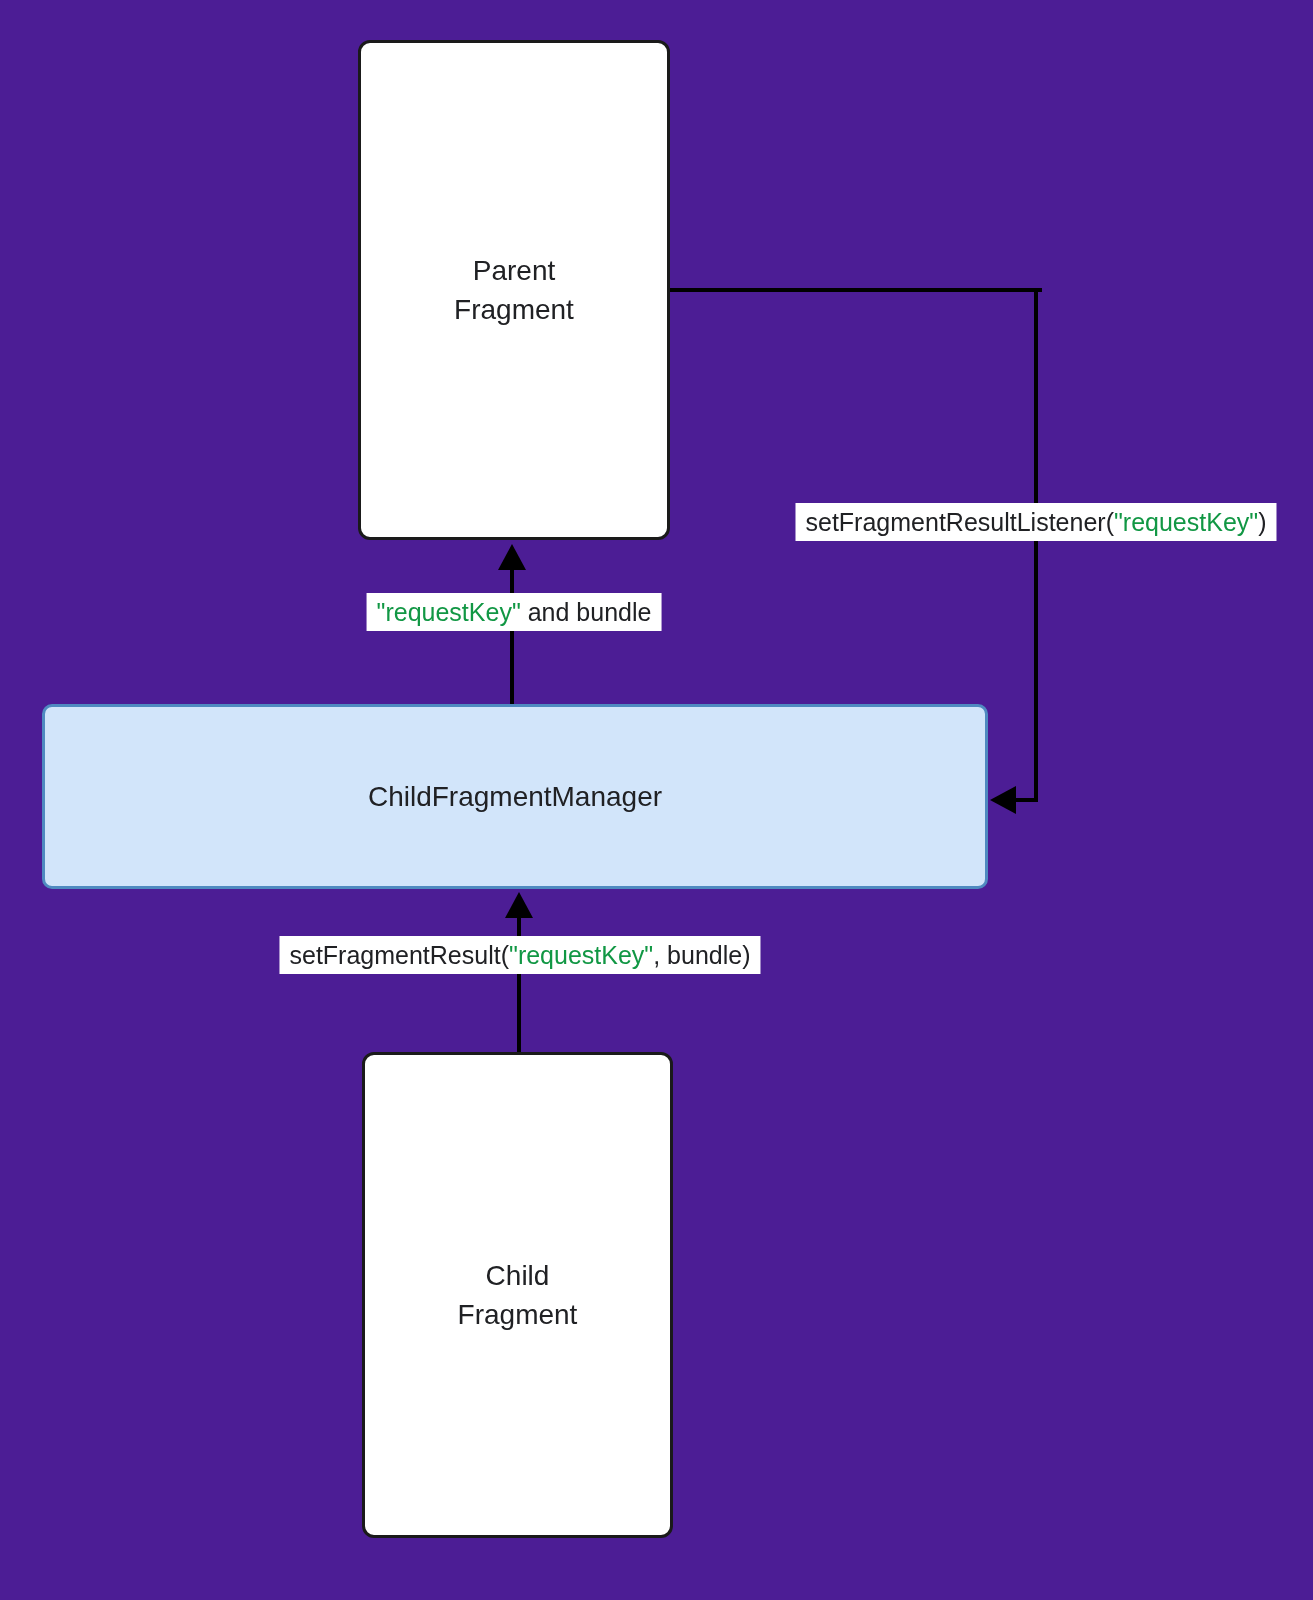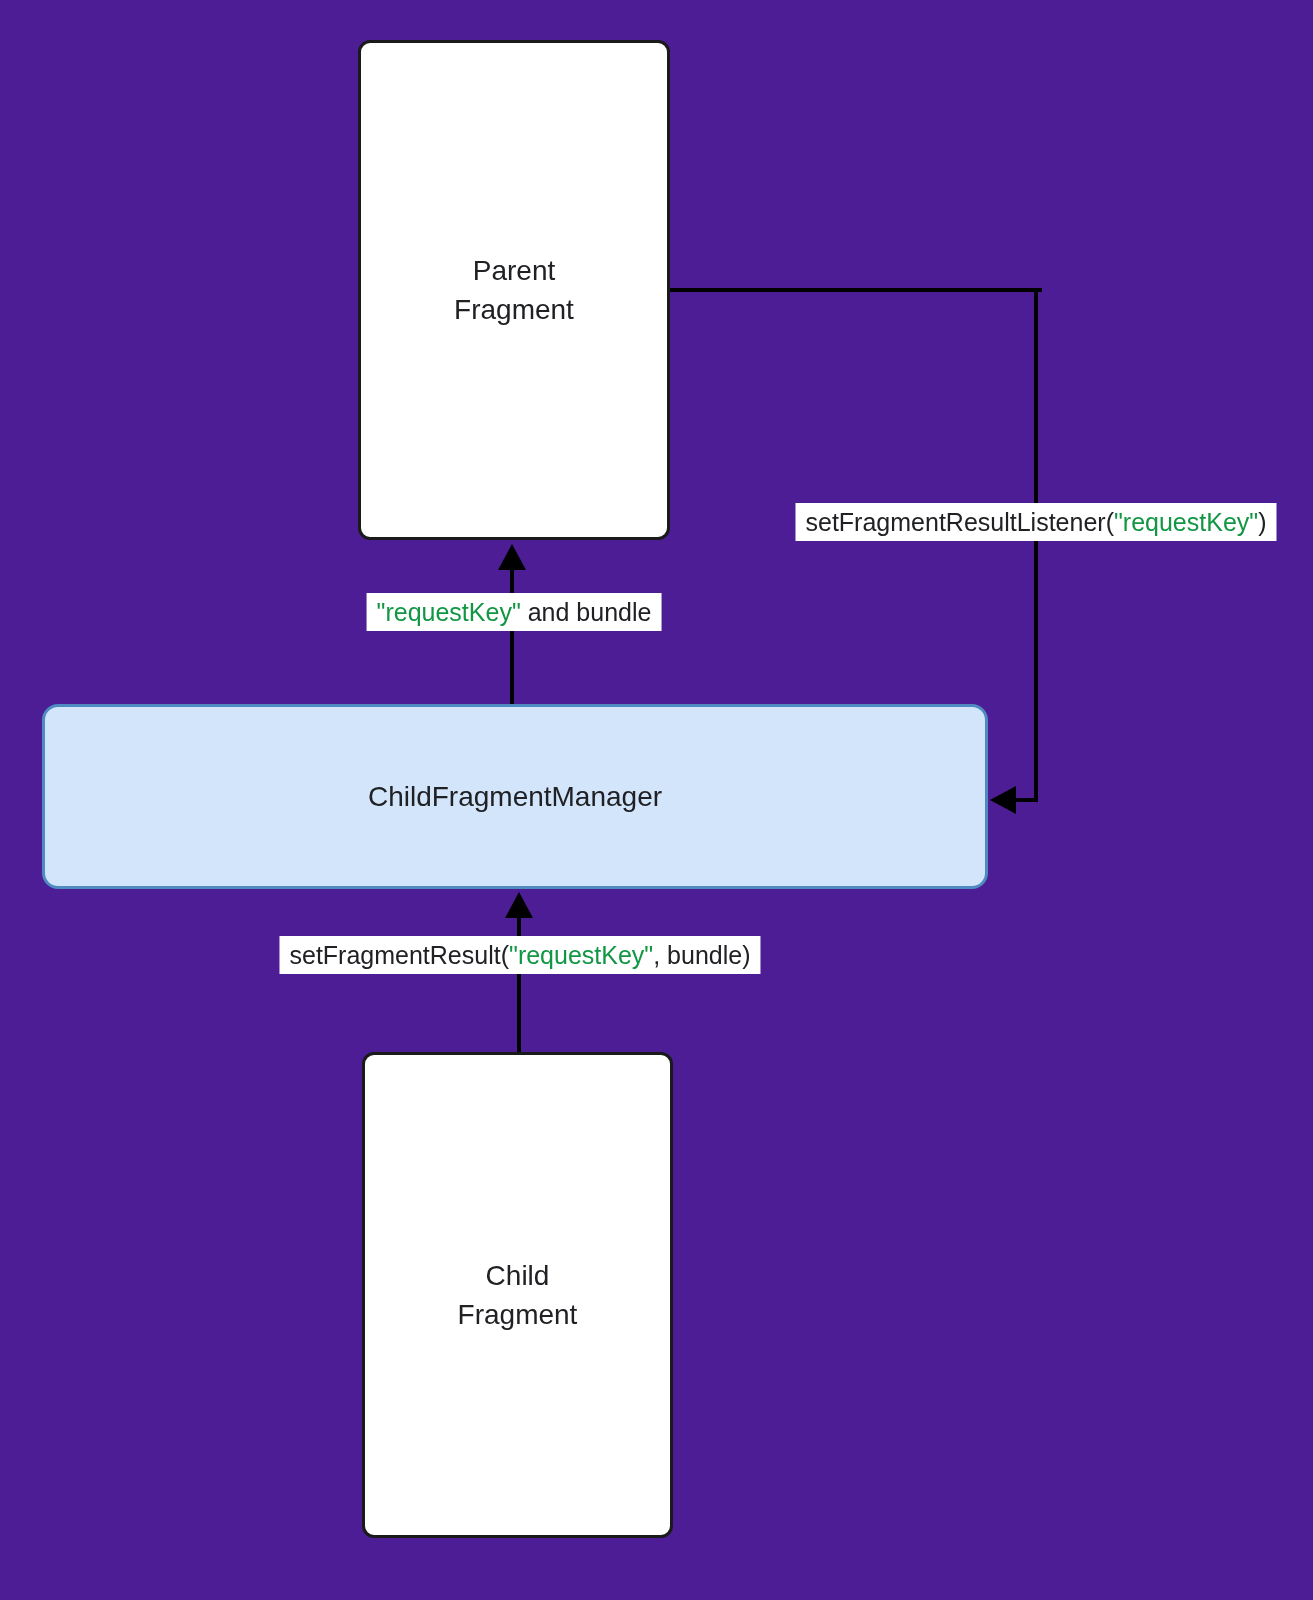--- a/index.html
+++ b/index.html
@@ -35,21 +35,21 @@
     line-height: 39px;
     color: var(--text);
     z-index: 1;
   }
   .node.parent   { left: 358px; top: 40px;   width: 312px; height: 500px; }
   .node.child    { left: 362px; top: 1052px; width: 311px; height: 486px; }
   .node.manager  {
     left: 42px; top: 704px; width: 946px; height: 185px;
     background: var(--manager-fill);
     border: 3px solid var(--manager-border);
-    border-radius: 16px;
+    border-radius: 10px;
   }
   .seg {
     position: absolute;
     background: var(--line);
     z-index: 0;
   }
   .arrowhead {
     position: absolute;
     width: 0; height: 0;
     z-index: 0;

